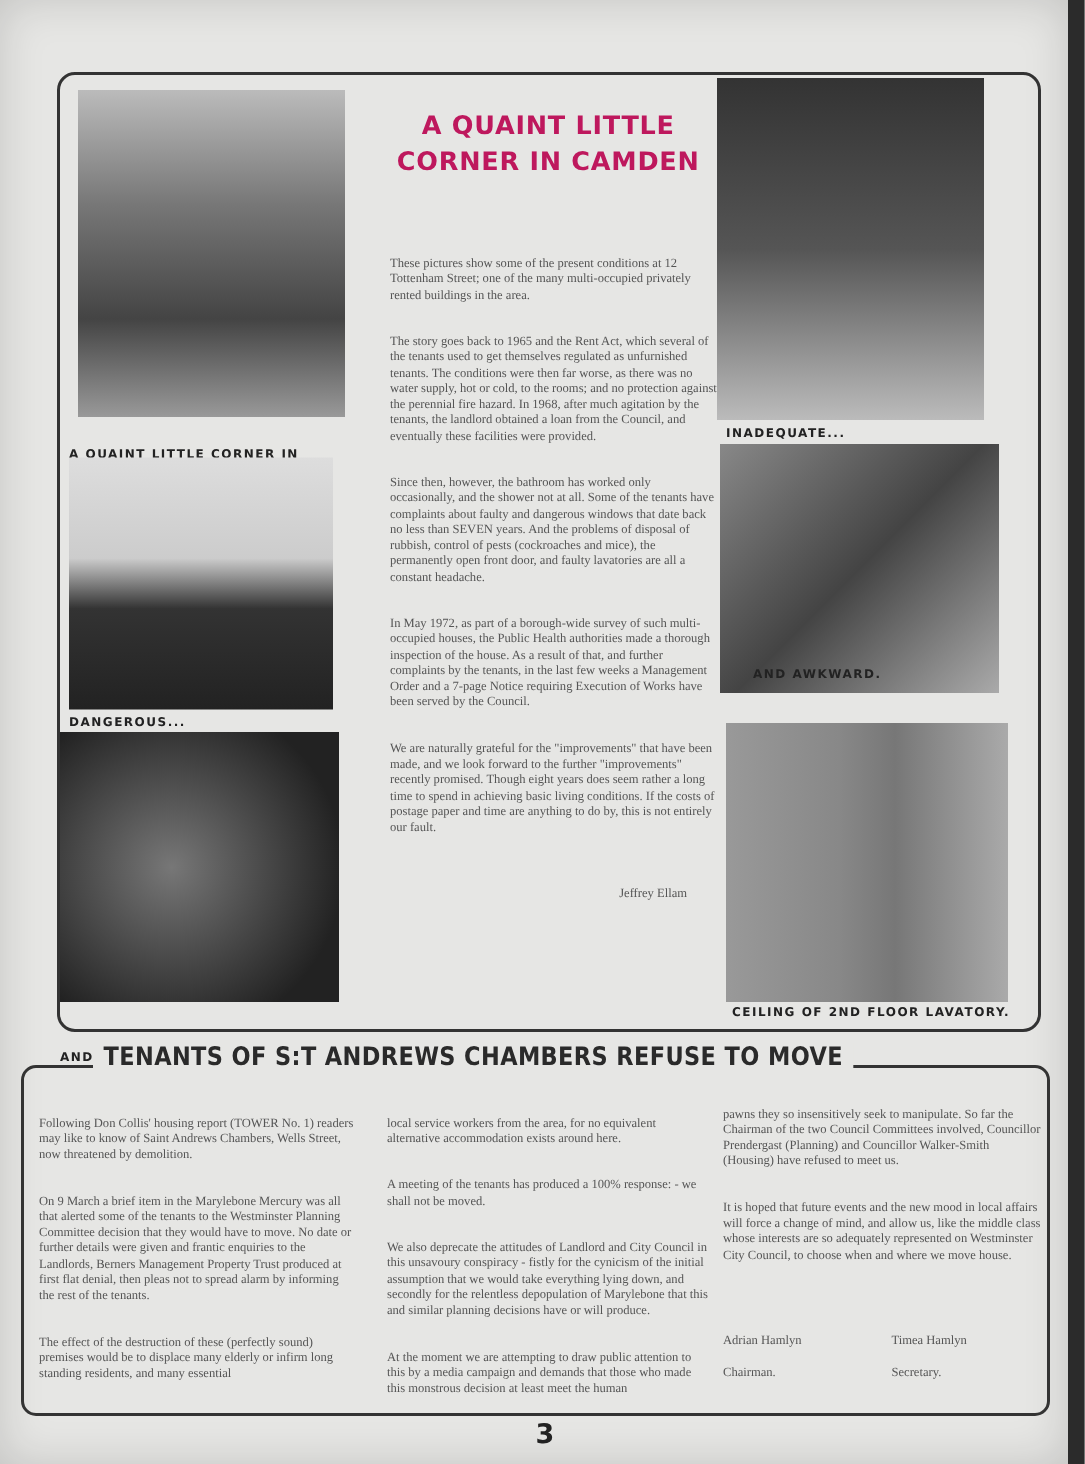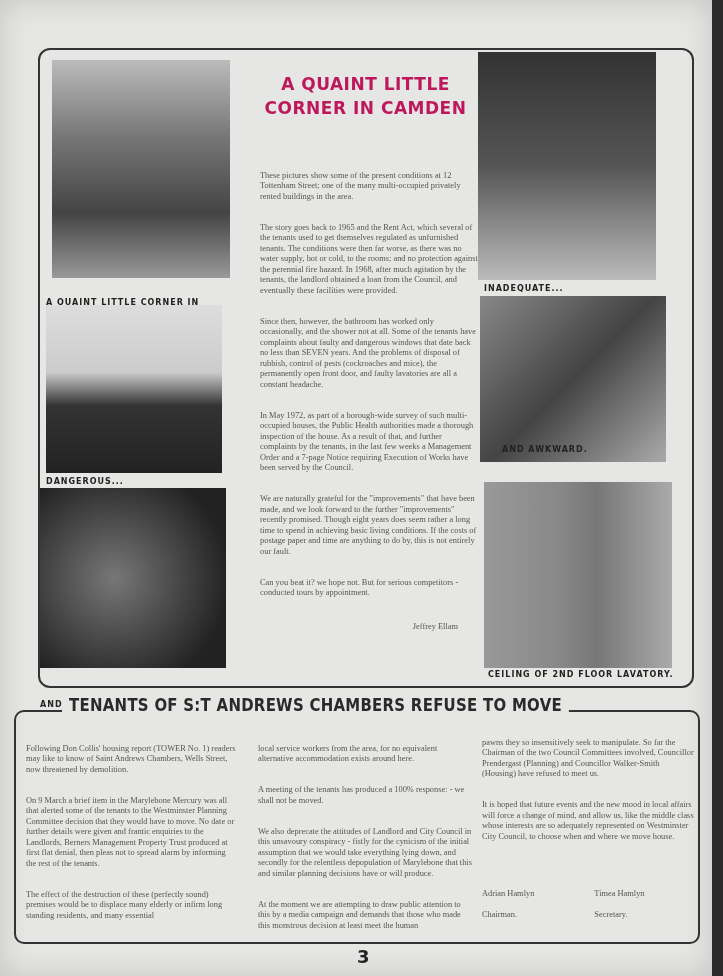--- a/index.html
+++ b/index.html
@@ -39,21 +39,20 @@
   <div class="photo" style="left:484px;top:482px;width:188px;height:186px;background:linear-gradient(90deg,#999,#888 40%,#777 60%,#aaa);"></div>
   <div class="caption" style="left:488px;top:670px;">Ceiling of 2nd floor lavatory.</div>
 
   <div class="title">A QUAINT LITTLE CORNER IN CAMDEN</div>
   <div class="col" style="left:260px;top:160px;width:218px;">
     <p>These pictures show some of the present conditions at 12 Tottenham Street; one of the many multi-occupied privately rented buildings in the area.</p>
     <p>The story goes back to 1965 and the Rent Act, which several of the tenants used to get themselves regulated as unfurnished tenants. The conditions were then far worse, as there was no water supply, hot or cold, to the rooms; and no protection against the perennial fire hazard. In 1968, after much agitation by the tenants, the landlord obtained a loan from the Council, and eventually these facilities were provided.</p>
     <p>Since then, however, the bathroom has worked only occasionally, and the shower not at all. Some of the tenants have complaints about faulty and dangerous windows that date back no less than SEVEN years. And the problems of disposal of rubbish, control of pests (cockroaches and mice), the permanently open front door, and faulty lavatories are all a constant headache.</p>
     <p>In May 1972, as part of a borough-wide survey of such multi-occupied houses, the Public Health authorities made a thorough inspection of the house. As a result of that, and further complaints by the tenants, in the last few weeks a Management Order and a 7-page Notice requiring Execution of Works have been served by the Council.</p>
     <p>We are naturally grateful for the "improvements" that have been made, and we look forward to the further "improvements" recently promised. Though eight years does seem rather a long time to spend in achieving basic living conditions. If the costs of postage paper and time are anything to do by, this is not entirely our fault.</p>
-    <p style="margin-bottom:0">Can you beat it? we hope not. But for serious competitors - conducted tours by appointment.</p>
     <div class="sig">Jeffrey Ellam</div>
   </div>
 
   <div class="box-bottom"></div>
   <div class="headline">TENANTS OF S:T ANDREWS CHAMBERS REFUSE TO MOVE</div>
 
   <div class="col" style="left:26px;top:733px;width:210px;">
     <p>Following Don Collis' housing report (TOWER No. 1) readers may like to know of Saint Andrews Chambers, Wells Street, now threatened by demolition.</p>
     <p>On 9 March a brief item in the Marylebone Mercury was all that alerted some of the tenants to the Westminster Planning Committee decision that they would have to move. No date or further details were given and frantic enquiries to the Landlords, Berners Management Property Trust produced at first flat denial, then pleas not to spread alarm by informing the rest of the tenants.</p>
     <p>The effect of the destruction of these (perfectly sound) premises would be to displace many elderly or infirm long standing residents, and many essential</p>

